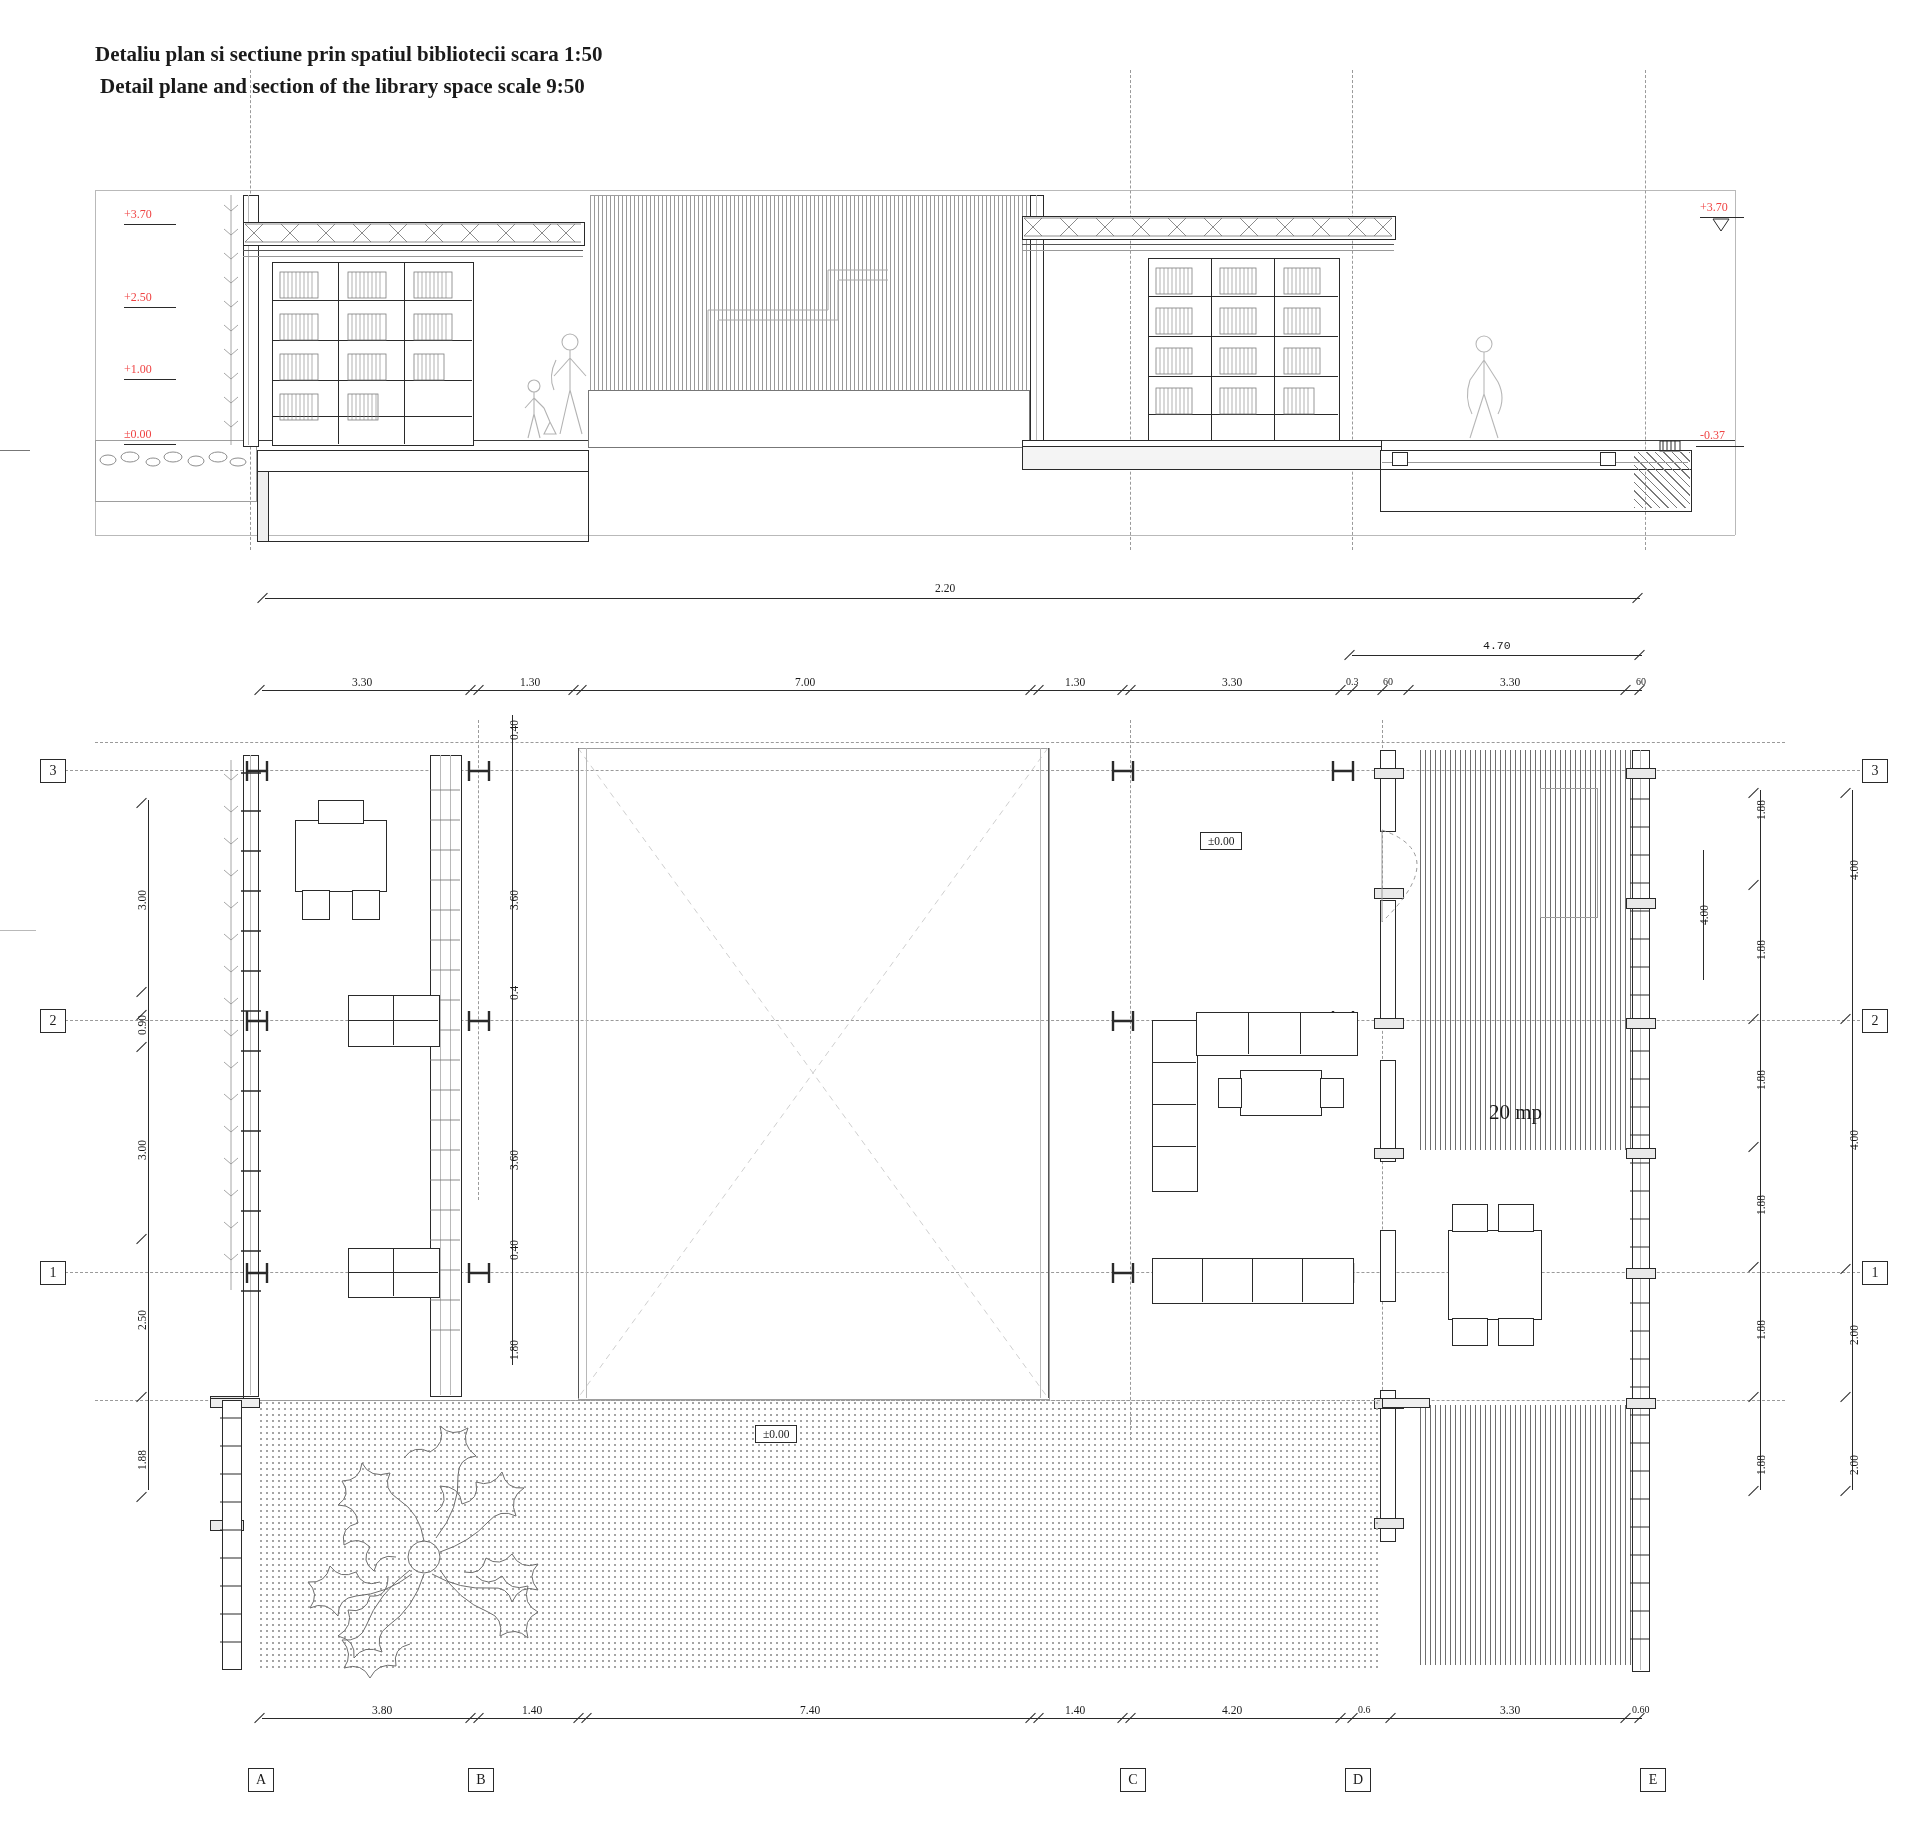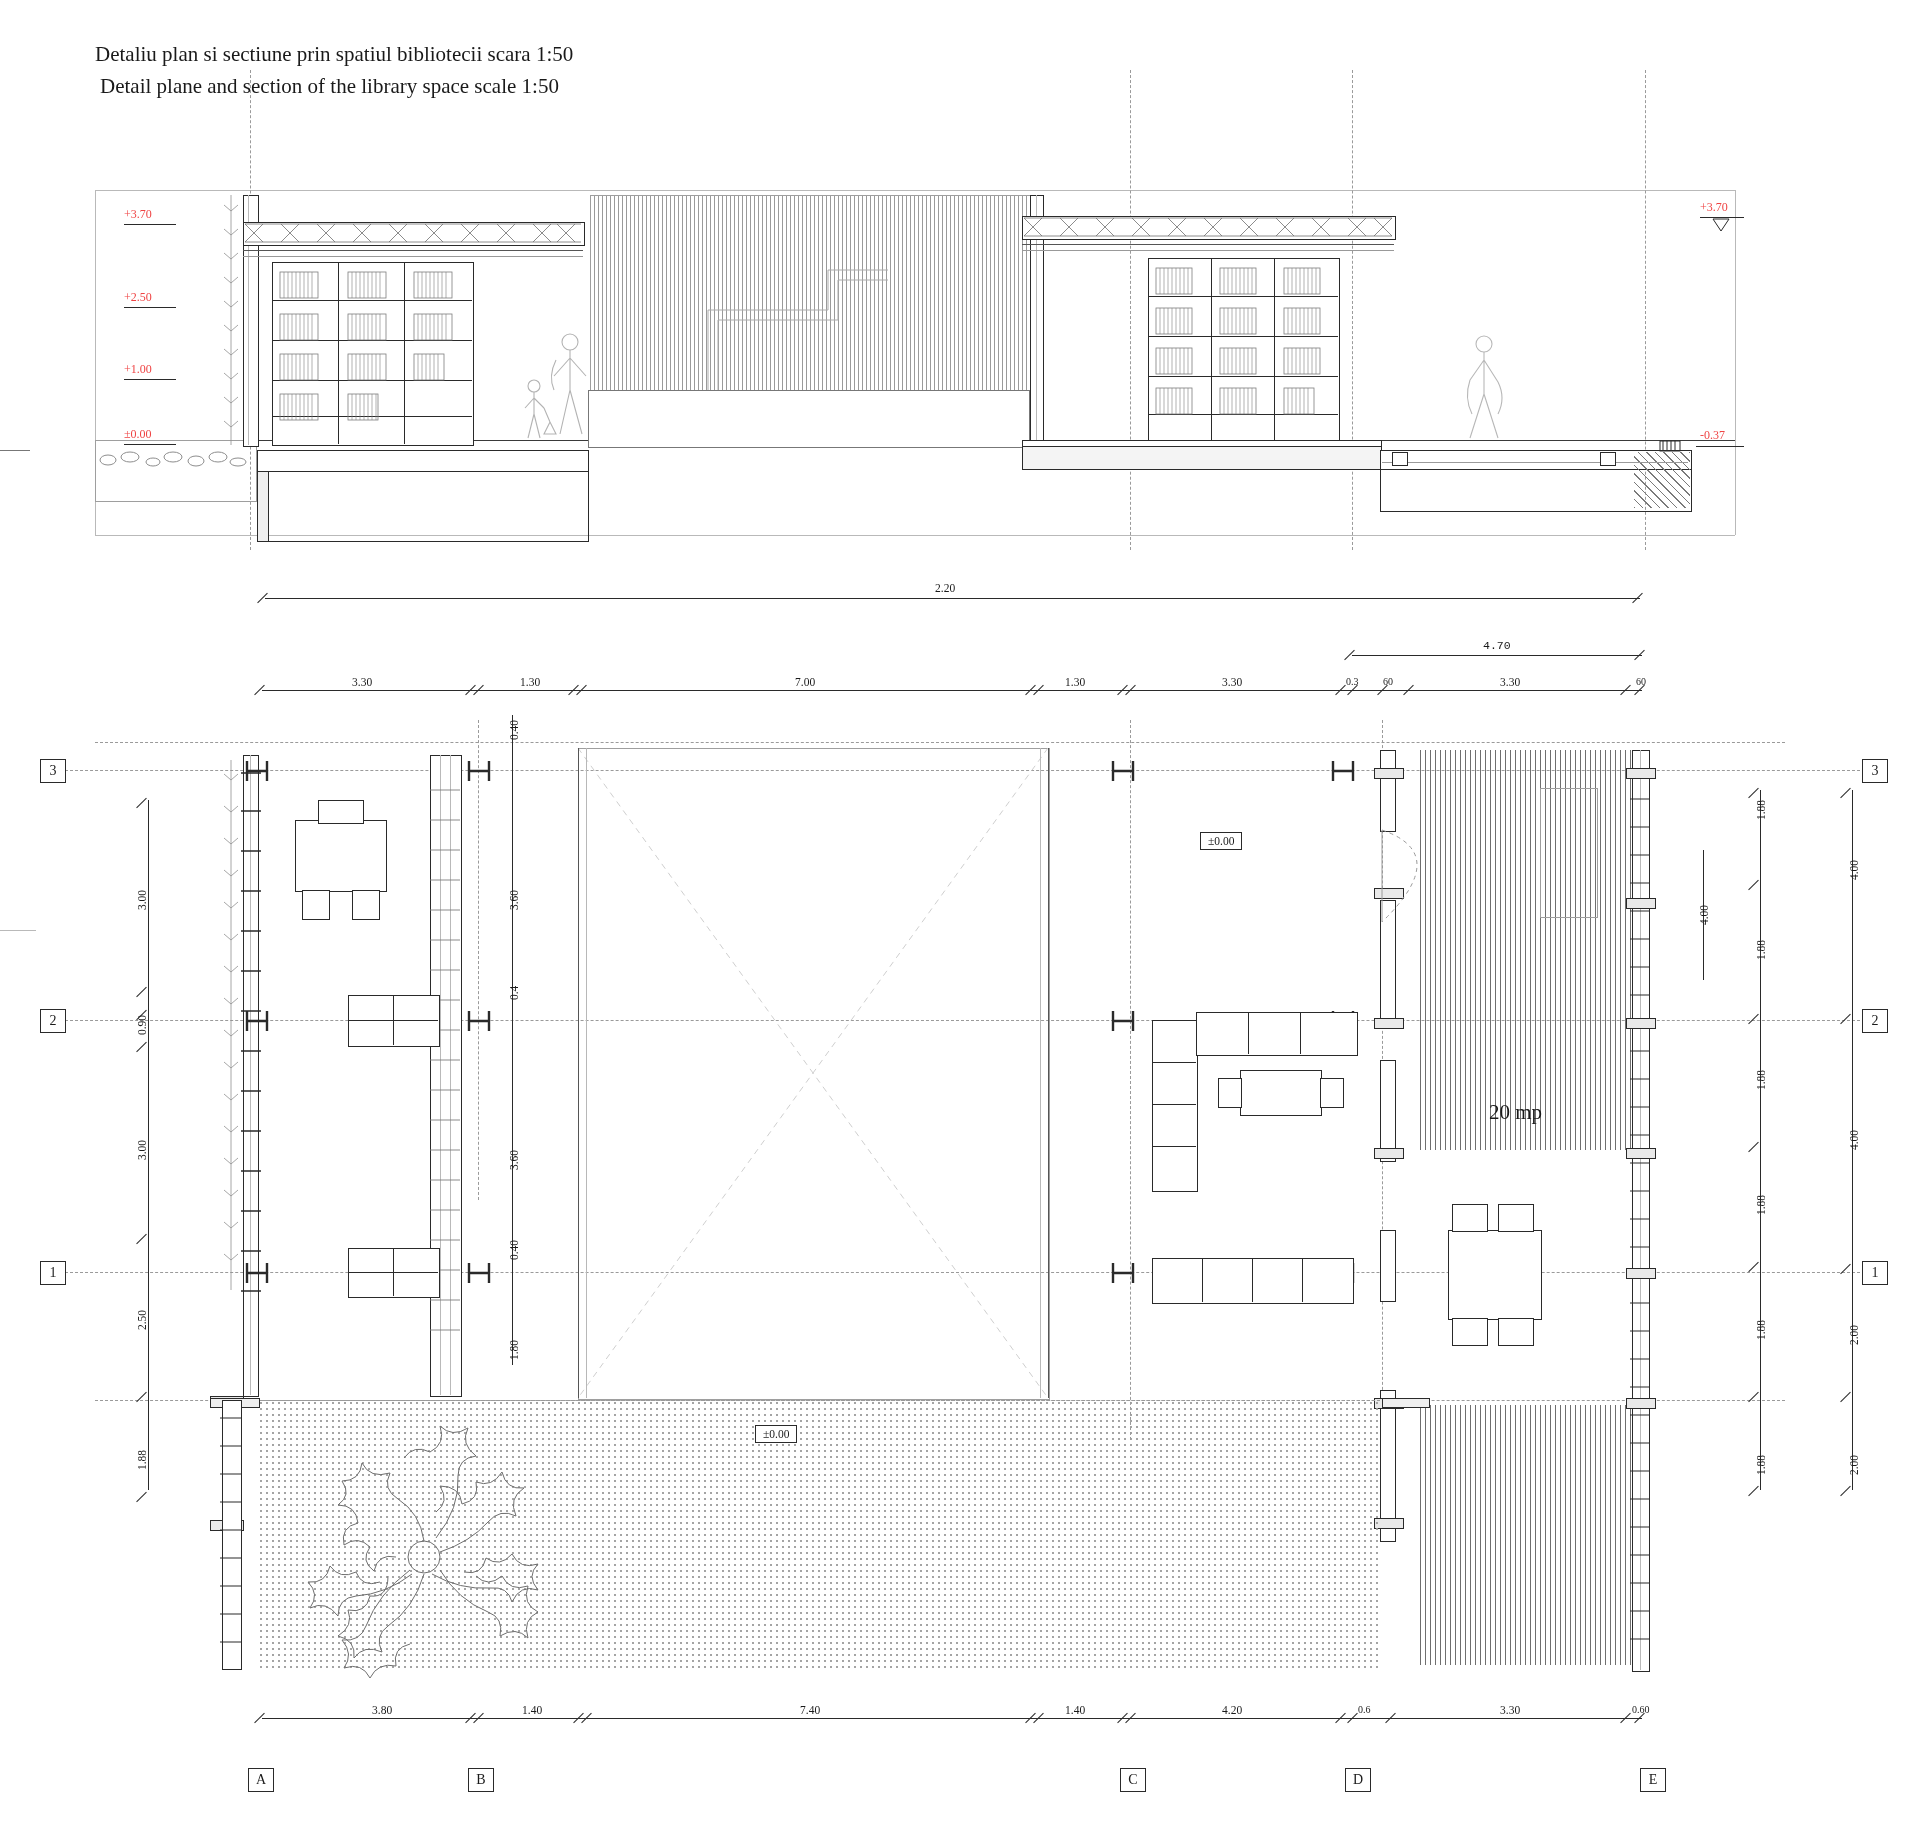--- a/index.html
+++ b/index.html
@@ -1,18 +1,18 @@
 <!DOCTYPE html>
 <html><head>
 <meta charset="utf-8">
 <style>
   html,body{margin:0;padding:0;background:#ffffff;}
   body{width:1920px;height:1830px;position:relative;font-family:"Liberation Serif",serif;color:#1a1a1a;overflow:hidden;}
   .sheet{position:absolute;inset:0;}
-  .t{position:absolute;white-space:nowrap;}
+  .t{position:absolute;white-space:nowrap;font-weight:bold;}
   .title1{left:95px;top:42px;font-size:21px;}
   .title2{left:100px;top:74px;font-size:21px;}
 
   
   .h{position:absolute;height:0;border-top:1px solid #2a2a2a;}
   .v{position:absolute;width:0;border-left:1px solid #2a2a2a;}
   .hl{position:absolute;height:0;border-top:1px solid #b9b9b9;}
   .vl{position:absolute;width:0;border-left:1px solid #b9b9b9;}
   .hd{position:absolute;height:0;border-top:1px dashed #9a9a9a;}
   .vd{position:absolute;width:0;border-left:1px dashed #9a9a9a;}
@@ -31,21 +31,21 @@
   .note{position:absolute;border:1px solid #2a2a2a;font-size:11.5px;padding:2px 7px;background:#fff;white-space:nowrap;}
   .big{position:absolute;font-size:21px;}
   svg{display:block;overflow:visible;}
 </style>
 </head>
 <body>
 
 <div class="sheet">
 
   <div class="t title1">Detaliu plan si sectiune prin spatiul bibliotecii scara 1:50</div>
-  <div class="t title2">Detail plane and section of the library space scale 1:50</div>
+  <div class="t title2">Detail plane and section of the library space scale 9:50</div>
 
   <div>
 
     <div class="hl" style="left:95px;top:190px;width:1640px;"></div>
     <div class="hl" style="left:95px;top:535px;width:1640px;"></div>
     <div class="vl" style="left:95px;top:190px;height:345px;"></div>
     <div class="vl" style="left:1735px;top:190px;height:345px;"></div>
 
     <div class="vd" style="left:250px;top:70px;height:480px;"></div>
     <div class="vd" style="left:1130px;top:70px;height:480px;"></div>

